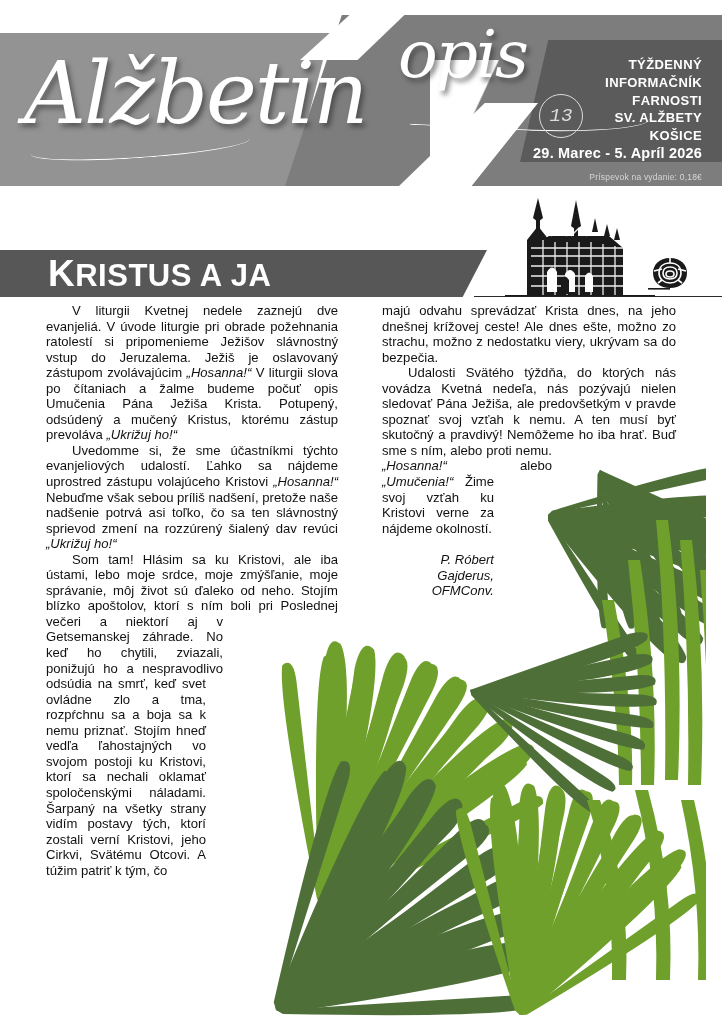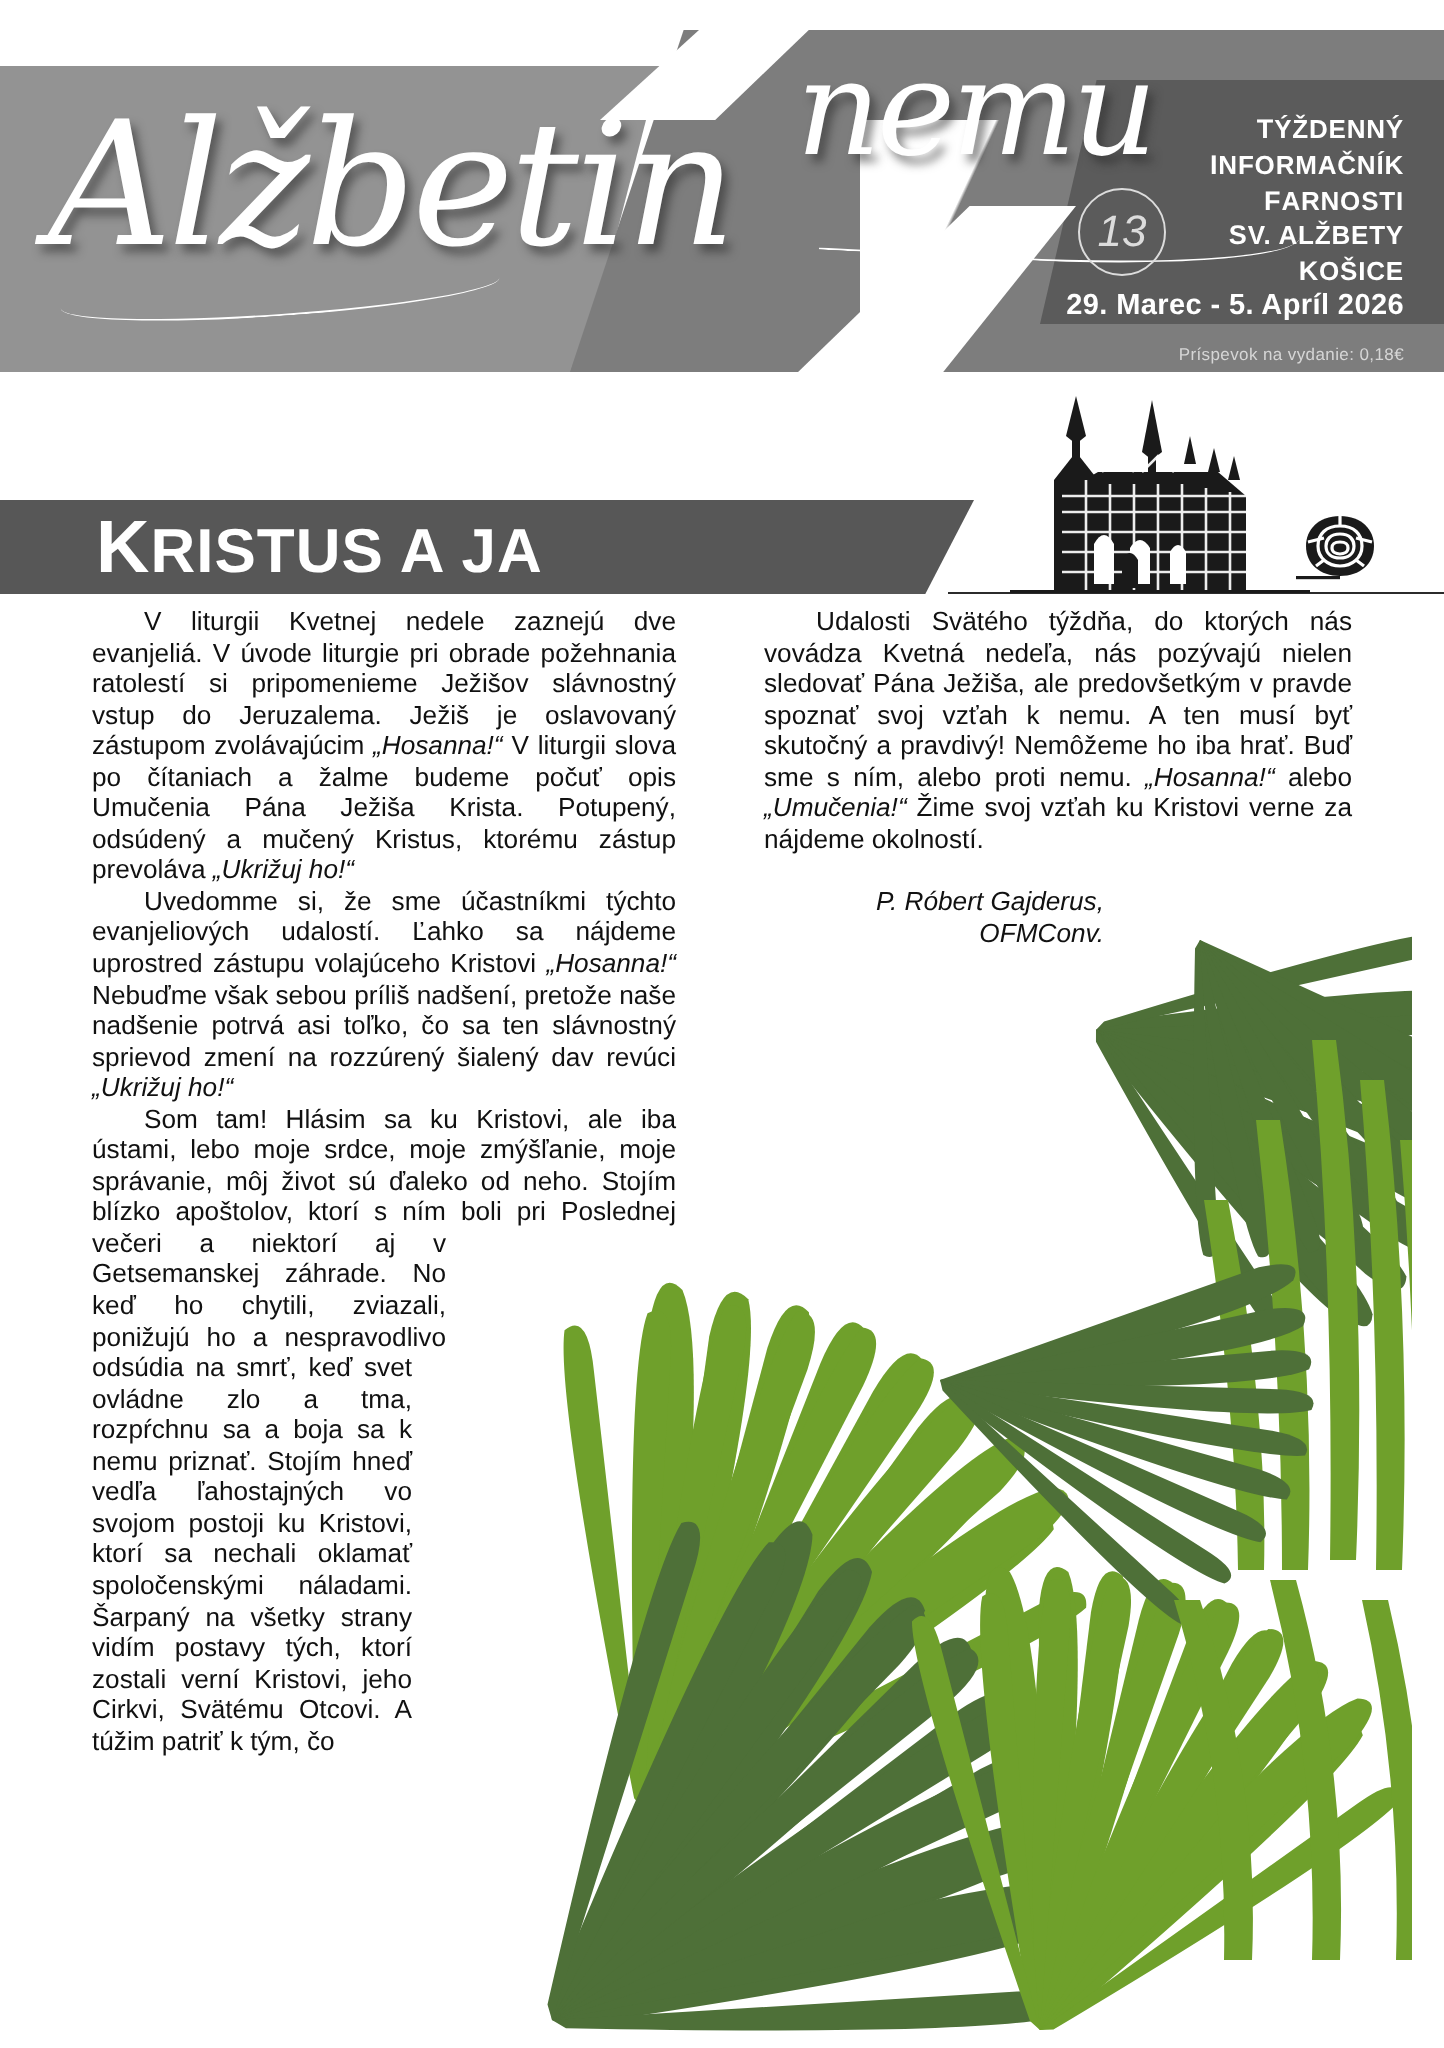--- a/index.html
+++ b/index.html
@@ -37,21 +37,21 @@
   #swash1{left:30px;top:135px;width:220px;transform:rotate(-4deg);
      border-radius:50%;border-bottom:1.6px solid #fff;height:22px;
      border-left:none;border-right:none;border-top:none;}
   #swash2{left:410px;top:100px;width:240px;height:30px;border:none;
      border-bottom:1.6px solid #fff;border-radius:0 0 60% 0;
      transform:rotate(3deg);}
 
   
   #issue-circle{position:absolute;left:539px;top:94px;width:42px;height:42px;
      border:1.5px solid #dcdcdc;border-radius:50%;color:#dcdcdc;
-     font-family:Liberation Sans, sans-serif;font-style:italic;font-size:22px;
+     font-family:Liberation Mono, monospace;font-style:italic;font-size:19px;
      display:flex;align-items:center;justify-content:center;}
 
   
   #mast-info{position:absolute;right:20px;top:56px;width:200px;text-align:right;
      color:#fff;font-size:13px;line-height:1.32;font-weight:bold;
      letter-spacing:.4px;}
   #mast-info div{text-transform:uppercase;}
   #mast-info div:first-letter{font-size:13.5px;}
   #date-line{position:absolute;right:20px;top:145px;color:#fff;
      font-size:14.5px;font-weight:bold;letter-spacing:.2px;}
@@ -93,21 +93,21 @@
   <div class="band band-light"></div>
   <div class="band band-mid"></div>
   <div class="band band-dark"></div>
 
   <div class="script" id="logo-alzbetin">Alžbetin</div>
   <div class="swash" id="swash1"></div>
 
   <div class="band slash-a"></div>
   <div class="band band-grad"></div>
 
-  <div class="script" id="logo-list">nemu</div>
+  <div class="script" id="logo-list">opis</div>
   <div class="swash" id="swash2"></div>
 
   <div class="band slash-b"></div>
 
   <div id="issue-circle">13</div>
 
   <div id="mast-info">
     <div>Týždenný</div>
     <div>informačník</div>
     <div>Farnosti</div>
@@ -186,20 +186,21 @@
   <p><span>Uvedomme si, že sme účastníkmi týchto evanjeliových udalostí. Ľahko sa nájdeme uprostred zástupu volajúceho Kristovi </span><i>„Hosanna!“</i><span> Nebuďme však sebou príliš nadšení, pretože naše nadšenie potrvá asi toľko, čo sa ten slávnostný sprievod zmení na rozzúrený šialený dav revúci </span><i>„Ukrižuj ho!“</i></p>
 
   <p>Som tam! Hlásim sa ku Kristovi, ale iba ústami, lebo moje srdce, moje zmýšľanie, moje správanie, môj život sú ďaleko od neho. Stojím blízko apoštolov, ktorí s ním boli pri Poslednej večeri a niektorí aj v Getsemanskej záhrade. No keď ho chytili, zviazali, ponižujú ho a nespravodlivo odsúdia na smrť, keď svet ovládne zlo a tma, rozpŕchnu sa a boja sa k nemu priznať. Stojím hneď vedľa ľahostajných vo svojom postoji ku Kristovi, ktorí sa nechali oklamať spoločenskými náladami. Šarpaný na všetky strany vidím postavy tých, ktorí zostali verní Kristovi, jeho Cirkvi, Svätému Otcovi. A túžim patriť k tým, čo</p>
 </div>
 
 <div class="col" id="col-right">
   <div style="float:right;width:0;height:140px;"></div>
   <div style="float:right;width:124px;height:34px;clear:right;"></div>
   <div style="float:right;width:182px;height:130px;clear:right;"></div>
 
+  <p class="noindent">majú odvahu sprevádzať Krista dnes, na jeho dnešnej krížovej ceste! Ale dnes ešte, možno zo strachu, možno z nedostatku viery, ukrývam sa do bezpečia.</p>
 
   <p><span>Udalosti Svätého týždňa, do ktorých nás vovádza Kvetná nedeľa, nás pozývajú nielen sledovať Pána Ježiša, ale predovšetkým v pravde spoznať svoj vzťah k nemu. A ten musí byť skutočný a pravdivý! Nemôžeme ho iba hrať.  Buď sme s ním, alebo proti nemu. </span><i>„Hosanna!“</i><span> alebo </span><i>„Umučenia!“</i><span> Žime svoj vzťah ku Kristovi verne za nájdeme okolností.</span></p>
 
   <p id="signature">
     <span>P. Róbert Gajderus,</span><br>
     <span>OFMConv.</span>
   </p>
 </div>
 
 <svg id="palms" viewBox="0 0 722 1024">

